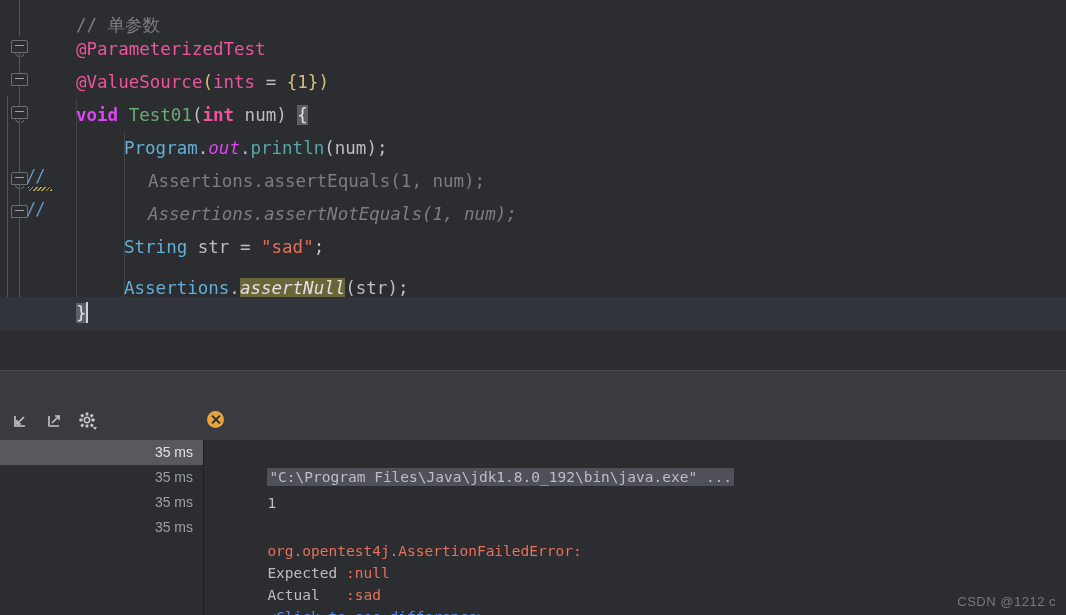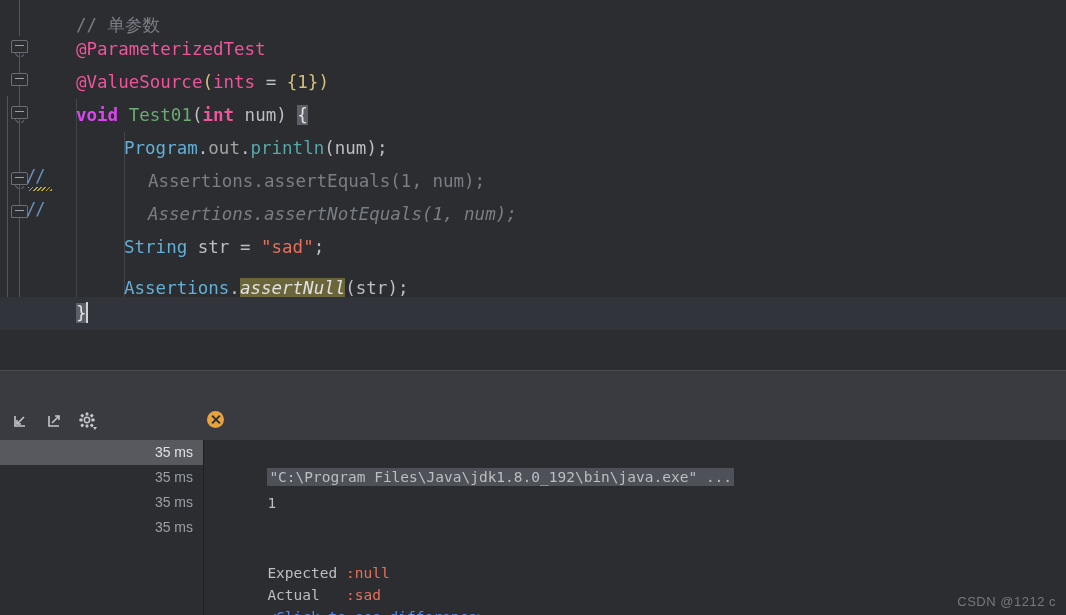--- a/index.html
+++ b/index.html
@@ -132,21 +132,21 @@
     background: #31343b;
   }
   
   .t-comment  { color: #7a7e85; }
   .t-anno     { color: #f0549b; }
   .t-keyword  { color: #d946ef; font-weight: bold; }
   .t-kw-type  { color: #f0549b; font-weight: bold; }
   .t-method   { color: #6aab73; }
   .t-methodc  { color: #57a8a8; }
   .t-class    { color: #62b0d8; }
-  .t-static   { color: #a3a3a3; }
+  .t-static   { color: #d946ef; font-style: italic; }
   .t-string   { color: #e8705a; }
   .t-number   { color: #d6c07a; }
   .t-brace    { color: #d6c07a; }
   .t-plain    { color: #bcbec4; }
   .t-highlighted {
     background: #6b653a;
     color: #dfe1e5;
     font-style: italic;
   }
   .t-brace-hl {
@@ -448,20 +448,23 @@
       </div>
   </div>
 
   <div id="console">
     <div class="con-line" style="top:4px;">
       <span class="con-cmd">"C:\Program Files\Java\jdk1.8.0_192\bin\java.exe" ...</span>
     </div>
     <div class="con-line" style="top:30px;">
       <span>1</span>
     </div>
+    <div class="con-line con-err" style="top:78px;">
+      <span>org.opentest4j.AssertionFailedError:</span>
+    </div>
     <div class="con-line" style="top:122px;">
       <span class="con-label">Actual   </span><span class="con-val">:sad</span>
     </div>
     <div class="con-line" style="top:100px;">
       <span class="con-label">Expected </span><span class="con-val">:null</span>
     </div>
     <div class="con-line" style="top:144px;">
       <span class="con-link">&lt;Click to see difference&gt;</span>
     </div>
   </div>

